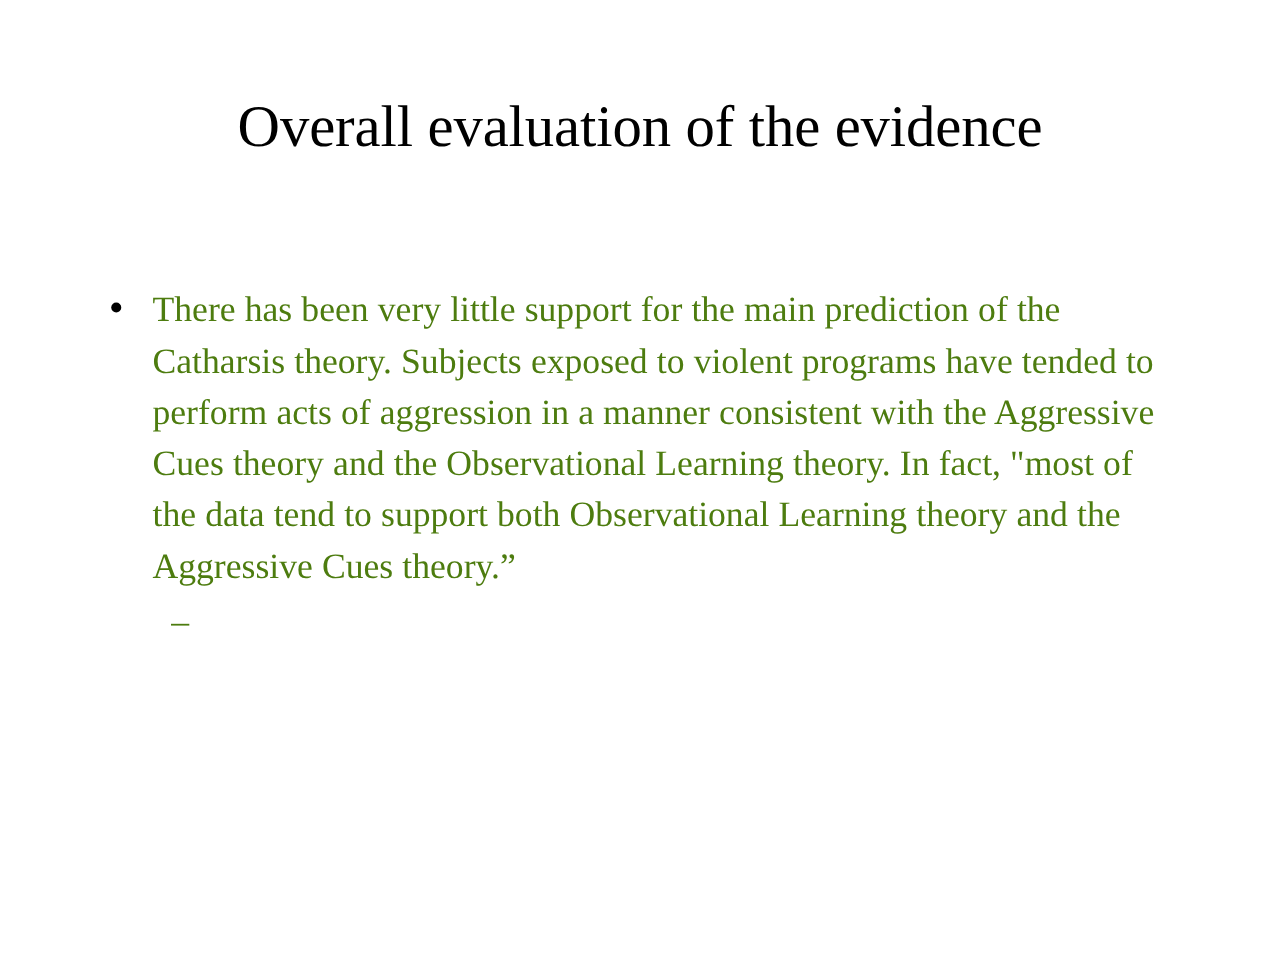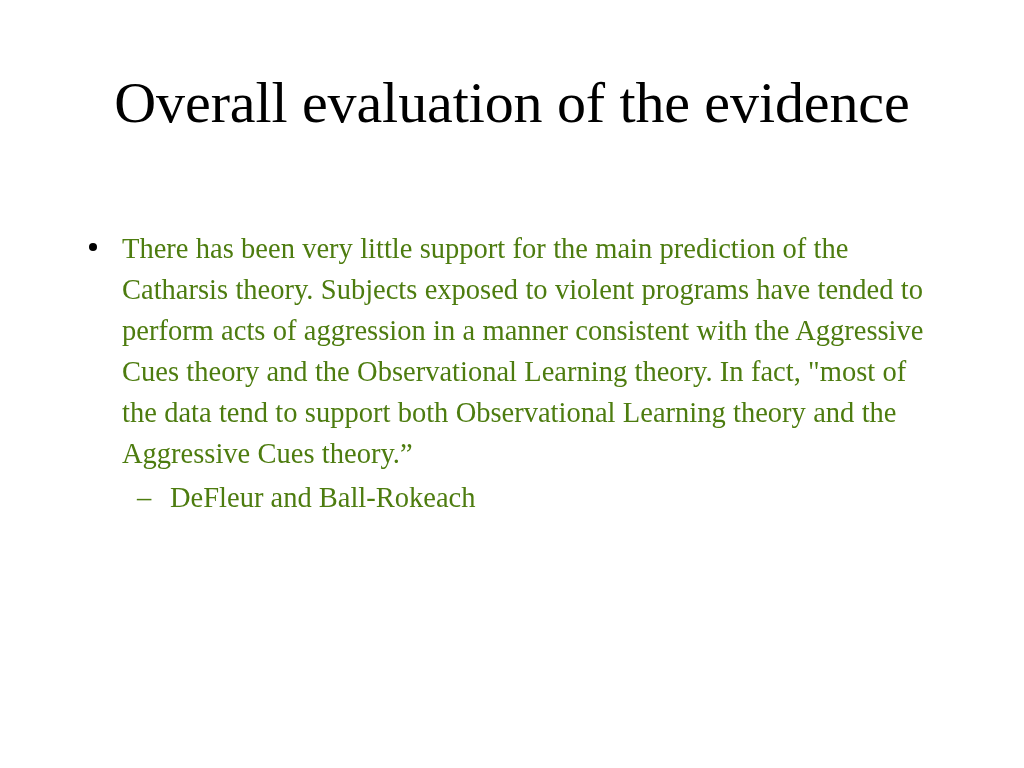--- a/index.html
+++ b/index.html
@@ -23,21 +23,21 @@
   }
 
   
   .slide-title {
     position: absolute;
     left: 90px;
     top: 62px;
     width: 844px;
     text-align: center;
     font-family: "Liberation Serif", "DejaVu Serif", serif;
-    font-size: 58px;
+    font-size: 47px;
     line-height: 81px;
     font-weight: normal;
     color: #000000;
     letter-spacing: -0.1px;
     margin: 0;
     white-space: pre-line;
   }
 
   
   .body-block {
@@ -111,18 +111,17 @@
 
   <div class="body-block">
 
     <div class="bullet-row bullet-level-1">
       <span class="bullet-marker"><span class="dot"></span></span>
       <span class="bullet-text">There has been very little support for the main prediction of the Catharsis theory.  Subjects exposed to violent programs have tended to perform acts of aggression in a manner consistent with the Aggressive Cues theory and the Observational Learning theory.  In fact, "most of the data tend to support both Observational Learning theory and the Aggressive Cues theory.”</span>
     </div>
 
     <div class="bullet-row bullet-level-2">
       <span class="bullet-marker">–</span>
-      <span class="bullet-text">DeFleur and Ball-Rokeach</span>
     </div>
 
   </div>
 
 </div>
 
 </body></html>

